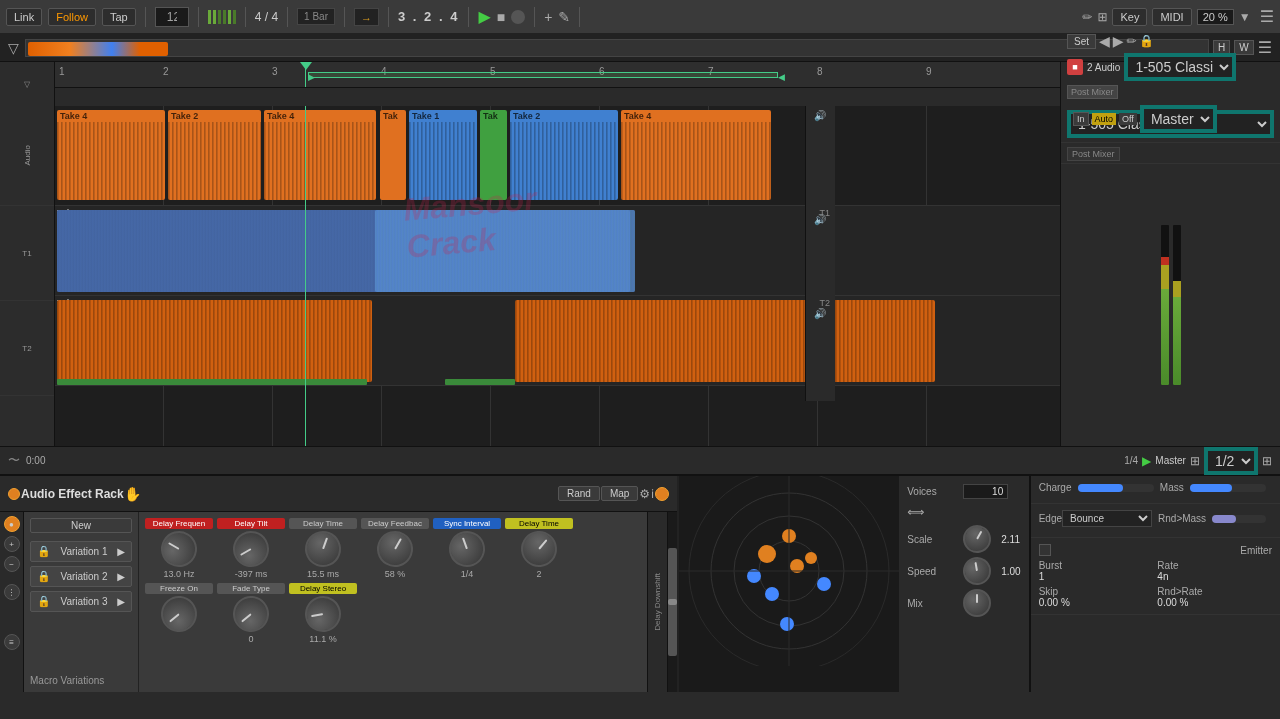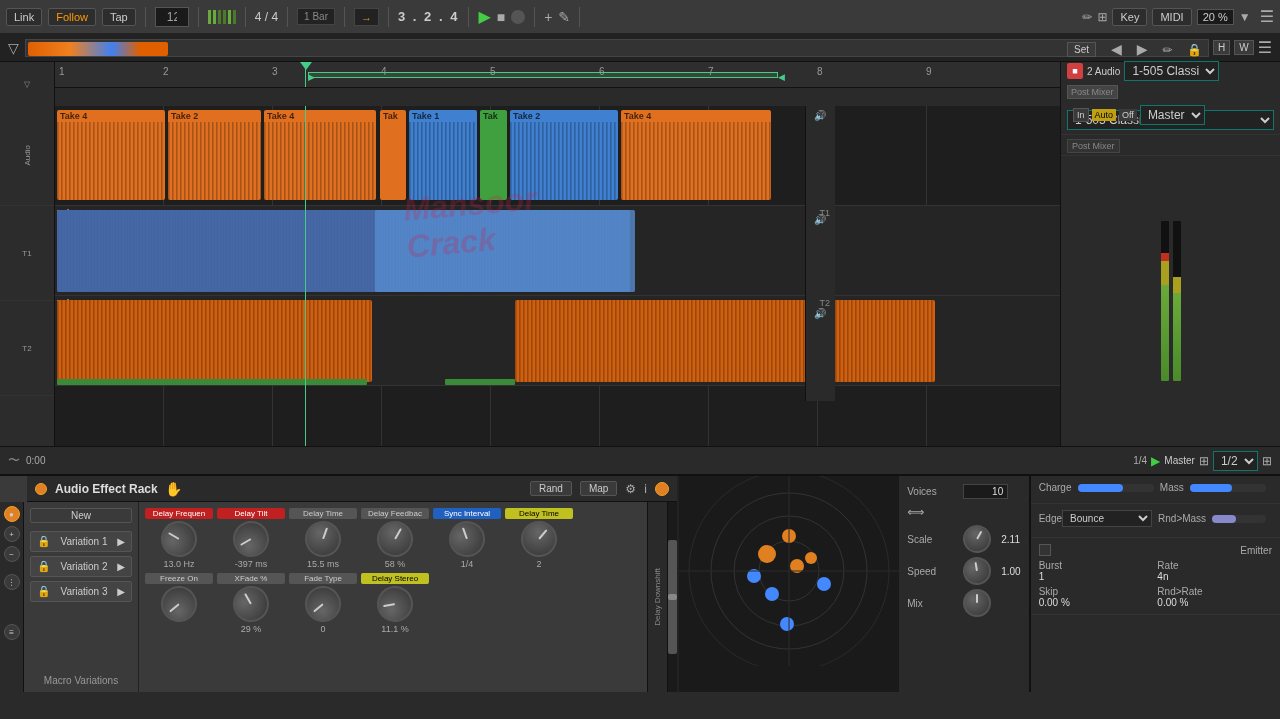--- a/index.html
+++ b/index.html
@@ -78,21 +78,21 @@
     }
     .clip-label { padding: 1px 3px; font-size: 9px; }
     .clip-wave { flex: 1; display: flex; align-items: center; justify-content: center; }
 
     
     .clip-orange { background: #e07020; }
     .clip-blue { background: #4080d0; }
     .clip-green { background: #40a040; }
     .ctrl-set-btn { background: #3a3a3a; border: 1px solid #555; color: #ccc; padding: 1px 6px; font-size: 10px; cursor: pointer; }
     .ctrl-icon { width: 16px; height: 16px; background: #d04040; display: flex; align-items: center; justify-content: center; color: white; font-size: 9px; border-radius: 2px; }
-    .ctrl-dropdown { background: #222; border: 1px solid #0f766e; color: #ccc; font-size: 12px; padding: 1px 3px; }
+    .ctrl-dropdown { background: #222; border: 4px solid #0f766e; color: #ccc; font-size: 14px; padding: 1px 3px; }
     .ctrl-row { display: flex; align-items: center; gap: 3px; padding: 2px 6px; }
     .ctrl-auto { background: #c0a010; color: #000; font-size: 9px; padding: 1px 3px; border: none; cursor: pointer; }
     .ctrl-off { background: #3a3a3a; color: #ccc; font-size: 9px; padding: 1px 3px; border: none; cursor: pointer; }
 
     
     #timeline-bottom {
       height: 28px; background: #2a2a2a; border-top: 1px solid #111;
       display: flex; align-items: center; padding: 0 8px; font-size: 10px; color: #aaa;
     }
 
@@ -101,42 +101,42 @@
       height: 218px; background: #2a2a2a; border-top: 2px solid #111;
       display: flex;
     }
 
     
     #effect-rack {
       width: 730px; background: #3a3a3a; border-right: 2px solid #222;
       display: flex; flex-direction: column;
     }
     .rack-header {
-      height: 26px; background: #2a2a2a; display: flex; align-items: center;
-      padding: 0 8px; gap: 8px; border-bottom: 1px solid #111; margin-left: 27px;
+      height: 36px; background: #2a2a2a; display: flex; align-items: center;
+      padding: 0 8px; gap: 1px; border-bottom: 1px solid #111;
     }
     .rack-title { font-size: 12px; color: #ddd; font-weight: bold; }
     .rack-power { width: 12px; height: 12px; border-radius: 50%; background: #e08020; border: 1px solid #f0a030; }
     .rack-btn { background: #3a3a3a; border: 1px solid #555; color: #ccc; padding: 1px 8px; font-size: 10px; cursor: pointer; border-radius: 2px; }
     .rack-btn-gray { background: #3a3a3a; border: 1px solid #555; color: #ccc; padding: 1px 8px; font-size: 10px; cursor: pointer; border-radius: 2px; }
 
     
     .rack-body {
       display: flex; flex: 1;
     }
     .rack-left {
       width: 115px; background: #3a3a3a; border-right: 1px solid #222;
       display: flex; flex-direction: column; padding: 6px;
     }
     .rack-variation {
       display: flex; align-items: center; justify-content: space-between;
       background: #444; border: 1px solid #555; border-radius: 2px;
       padding: 3px 6px; margin-bottom: 4px; font-size: 10px; color: #ccc; cursor: pointer;
     }
-    .rack-macro-label { font-size: 10px; color: #999; text-align: center; margin-top: auto; padding-top: 8px; }
+    .rack-macro-label { font-size: 10px; color: #999; margin-top: auto; padding-top: 8px; }
 
     
     .rack-knobs {
       flex: 1; padding: 6px; display: flex; flex-direction: column; gap: 4px;
     }
     .knob-row {
       display: flex; gap: 4px;
     }
     .knob-cell {
       display: flex; flex-direction: column; align-items: center;
@@ -299,21 +299,21 @@
 
       <div style="position:absolute;left:250px;top:0;width:1px;height:100%;background:#4c8;z-index:5"></div>
       <div style="position:absolute;left:250px;top:0;width:0;height:0;border-left:6px solid transparent;border-right:6px solid transparent;border-top:8px solid #4c8;transform:translateX(-5px)"></div>
 
       <div style="position:absolute;left:253px;top:10px;width:470px;height:6px;background:rgba(100,180,100,0.2);border:1px solid #4c8"></div>
       <div style="position:absolute;left:253px;top:10px;font-size:9px;color:#4c8">▶</div>
       <div style="position:absolute;left:723px;top:10px;font-size:9px;color:#4c8">◀</div>
     </div>
 
     <div style="width:220px;background:#2a2a2a;border-left:1px solid #111;display:flex;flex-direction:column;justify-content:center;padding:4px 6px;gap:4px">
-      <div style="display:flex;align-items:flex-end;gap:15px">
+      <div style="display:flex;align-items:center;gap:3px">
         <button class="ctrl-set-btn">Set</button>
         <span style="font-size:14px;color:#aaa;cursor:pointer">◀</span>
         <span style="font-size:14px;color:#aaa;cursor:pointer">▶</span>
         <span style="font-size:12px;color:#aaa;cursor:pointer">✏</span>
         <span style="font-size:12px;color:#aaa;cursor:pointer">🔒</span>
       </div>
       <div style="display:flex;align-items:center;gap:4px">
         <div class="ctrl-icon">■</div>
         <span style="font-size:10px;color:#ccc">2 Audio</span>
         <select class="ctrl-dropdown">
@@ -560,25 +560,20 @@
           </div>
         </div>
 
         <div class="knob-row">
           <div class="knob-cell">
             <div class="knob-label">Freeze On</div>
             <div class="knob" style="transform:rotate(-130deg)"></div>
             <span class="knob-val"></span>
           </div>
           <div class="knob-cell">
-            <div class="knob-label">XFade %</div>
-            <div class="knob" style="transform:rotate(-30deg)"></div>
-            <span class="knob-val">29 %</span>
-          </div>
-          <div class="knob-cell">
             <div class="knob-label">Fade Type</div>
             <div class="knob" style="transform:rotate(-130deg)"></div>
             <span class="knob-val">0</span>
           </div>
           <div class="knob-cell">
             <div class="knob-label active-yellow">Delay Stereo</div>
             <div class="knob" style="transform:rotate(-100deg)"></div>
             <span class="knob-val">11.1 %</span>
           </div>
         </div>

